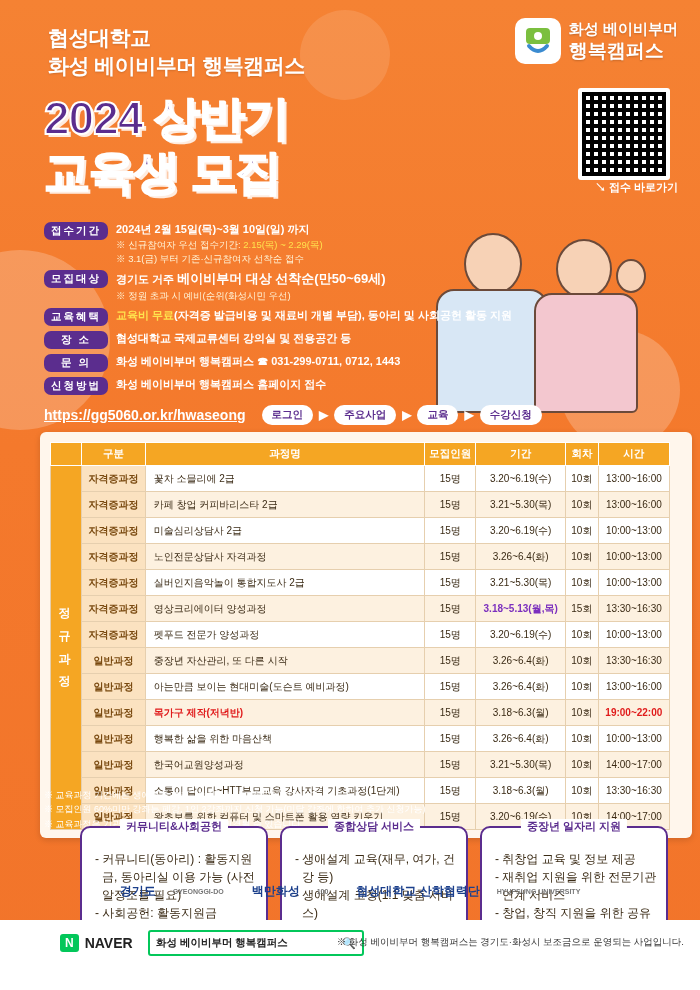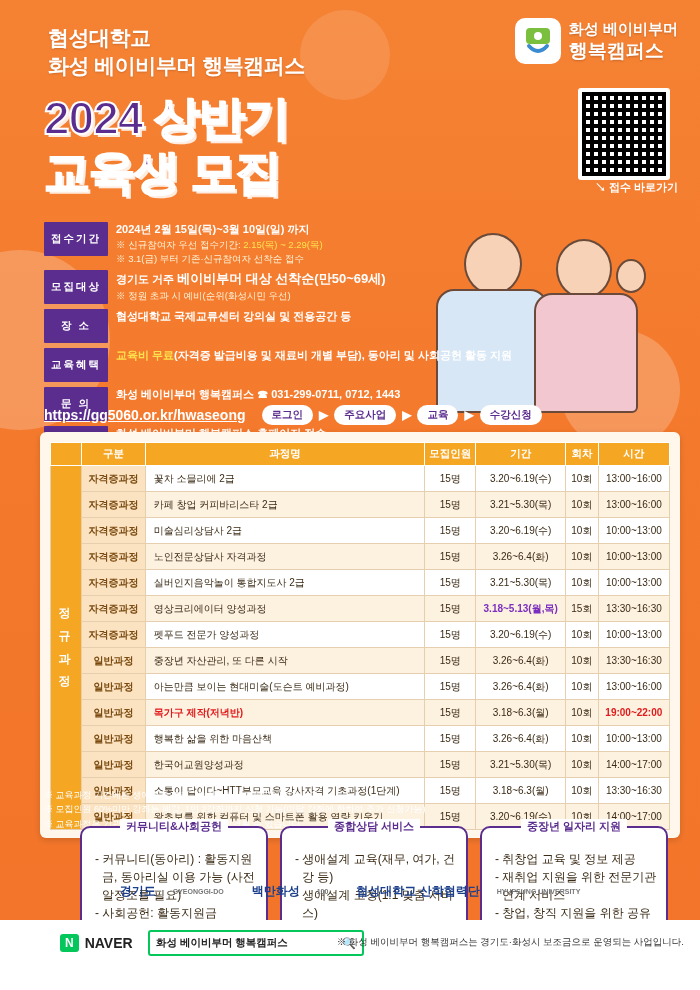--- a/index.html
+++ b/index.html
@@ -44,35 +44,35 @@
   .qrcap{position:absolute;right:22px;top:180px;color:#fff;font-size:11px;font-weight:bold;}
 
   
   .people{position:absolute;right:40px;top:215px;width:230px;height:200px;}
   .head{position:absolute;border-radius:50%;background:#f7d2b6;border:2px solid #6b4a3a;}
   .body{position:absolute;border-radius:18px 18px 6px 6px;border:2px solid #6b4a3a;}
 
   
   .info{position:absolute;left:44px;top:222px;width:480px;font-size:10.5px;color:#3a1b5e;}
   .irow{display:flex;align-items:flex-start;margin-bottom:5px;}
-  .ilab{flex:0 0 64px;background:#5b2d8e;color:#fff;font-weight:bold;font-size:10.5px;border-radius:1px;padding:10px 0;text-align:center;letter-spacing:2px;margin-right:8px;}
+  .ilab{flex:0 0 64px;background:#5b2d8e;color:#fff;font-weight:bold;font-size:10.5px;border-radius:7px;padding:2px 0;text-align:center;letter-spacing:2px;margin-right:8px;}
   .ival{color:#ffffff;font-weight:bold;font-size:11px;line-height:1.45;}
   .ival .sub{display:block;color:#fff3d6;font-weight:normal;font-size:9.5px;}
   .ival .hl{color:#ffe24d;}
   .ival .big{font-size:13px;}
   .ival .free{color:#ffe24d;font-weight:bold;}
 
   
   .urlbar{position:absolute;left:44px;top:405px;width:600px;display:flex;align-items:center;gap:6px;}
   .url{color:#fff;font-size:14px;font-weight:bold;text-decoration:underline;margin-right:10px;}
   .pill{background:#fff;color:#5b2d8e;font-size:10.5px;font-weight:bold;border-radius:11px;padding:3px 10px;}
   .arrow{color:#fff;font-size:12px;font-weight:bold;}
 
   
-  .card{position:absolute;left:40px;top:432px;width:620px;background:#fff6ec;border-radius:6px;padding:10px 10px 8px 10px;box-shadow:0 2px 6px rgba(0,0,0,.15);}
+  .card{position:absolute;left:40px;top:432px;width:620px;background:#fff6ec;border-radius:6px;padding:10px 22px 8px 10px;box-shadow:0 2px 6px rgba(0,0,0,.15);}
   table{border-collapse:collapse;width:100%;font-size:10px;color:#3a2a14;}
   thead th{background:#f5a623;color:#fff;font-weight:bold;border:1px solid #fff;padding:4px 2px;font-size:10.5px;}
   tbody td{border:1px solid #e6cfae;padding:3px 4px;text-align:center;background:#fff;height:19px;}
   tbody tr:nth-child(even) td{background:#fdf1e0;}
   td.name{text-align:left;padding-left:8px;}
   td.cat{background:#fbe2c0 !important;font-weight:bold;color:#7a4a10;}
   .sidecell{background:#f5a623 !important;color:#fff;font-weight:bold;font-size:12px;letter-spacing:3px;width:22px;}
   .red{color:#e01b1b;font-weight:bold;}
   .purple{color:#7b2fbe;font-weight:bold;}
 
@@ -148,26 +148,26 @@
     <div class="info" id="info-list">
         <div class="irow">
           <div class="ilab">접수기간</div>
           <div class="ival">2024년 <b>2월 15일(목)~3월 10일(일)</b> 까지<span class="sub">※ 신규참여자 우선 접수기간: <span class="hl">2.15(목) ~ 2.29(목)</span><br>※ 3.1(금) 부터 기존·신규참여자 선착순 접수</span></div>
         </div>
         <div class="irow">
           <div class="ilab">모집대상</div>
           <div class="ival">경기도 거주 <span class="big">베이비부머 대상 선착순(만50~69세)</span><span class="sub">※ 정원 초과 시 예비(순위(화성시민 우선)</span></div>
         </div>
         <div class="irow">
+          <div class="ilab">교육혜택</div>
+          <div class="ival"><span class="free">교육비 무료</span>(자격증 발급비용 및 재료비 개별 부담), 동아리 및 사회공헌 활동 지원</div>
+        </div>
+        <div class="irow">
           <div class="ilab">장   소</div>
           <div class="ival">협성대학교 국제교류센터 강의실 및 전용공간 등</div>
-        </div>
-        <div class="irow">
-          <div class="ilab">교육혜택</div>
-          <div class="ival"><span class="free">교육비 무료</span>(자격증 발급비용 및 재료비 개별 부담), 동아리 및 사회공헌 활동 지원</div>
         </div>
         <div class="irow">
           <div class="ilab">문   의</div>
           <div class="ival">화성 베이비부머 행복캠퍼스 ☎ 031-299-0711, 0712, 1443</div>
         </div>
         <div class="irow">
           <div class="ilab">신청방법</div>
           <div class="ival">화성 베이비부머 행복캠퍼스 홈페이지 접수</div>
         </div>
       </div>

